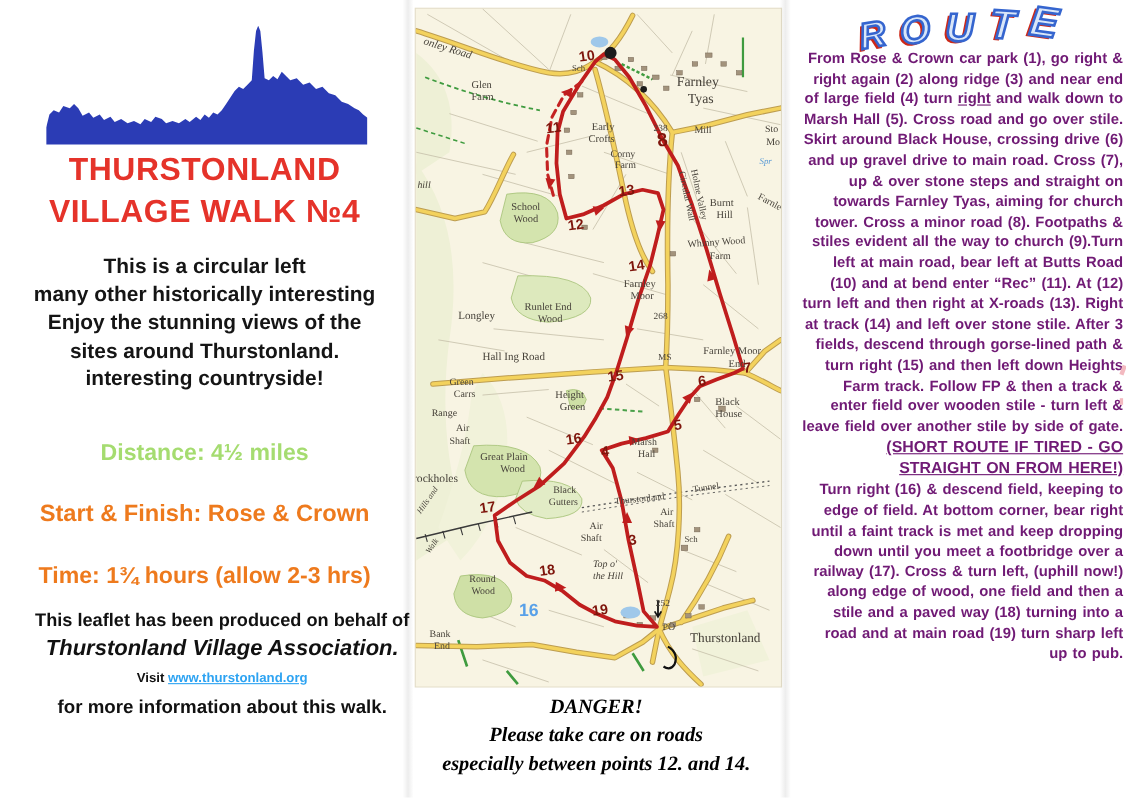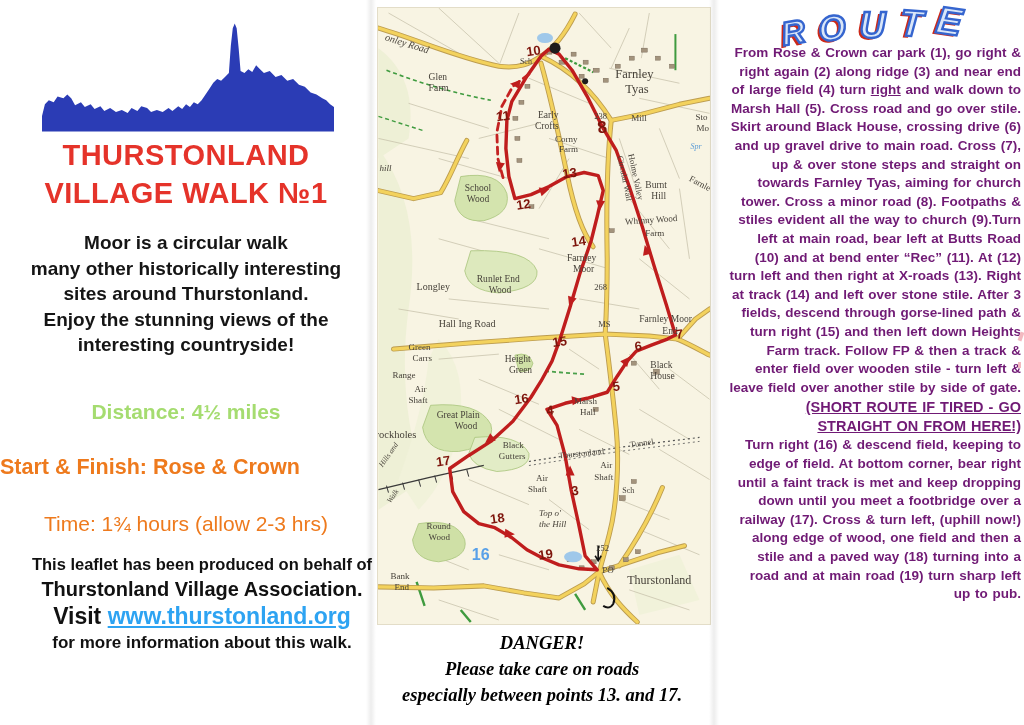--- a/index.html
+++ b/index.html
@@ -13,28 +13,28 @@
   .crease{position:absolute;top:0;height:725px;width:10px;pointer-events:none;
           background:linear-gradient(90deg,rgba(0,0,0,0) 0%,rgba(0,0,0,0.07) 50%,rgba(0,0,0,0) 100%);}
   
   #skyline{position:absolute;left:42px;top:16px;width:292px;height:118px;}
   #title{position:absolute;left:0;top:136px;width:372px;text-align:center;
          color:#e5332a;font-weight:bold;font-size:29px;line-height:38px;letter-spacing:0.5px;}
   #desc{position:absolute;left:8px;top:230px;width:356px;text-align:center;
         color:#151515;font-weight:bold;font-size:19px;line-height:25.5px;}
   #distance{position:absolute;left:0;top:400px;width:372px;text-align:center;
             color:#a5dc70;font-weight:bold;font-size:21px;}
-  #startfinish{position:absolute;left:0;top:455px;width:372px;
+  #startfinish{position:absolute;left:0;top:455px;width:372px;text-align:center;
                color:#ee7a1d;font-weight:bold;font-size:21.5px;}
   #time{position:absolute;left:0;top:512px;width:372px;text-align:center;
-        color:#ee7a1d;font-weight:normal;font-size:21px;}
+        color:#ee7a1d;font-weight:bold;font-size:21px;}
   #footer{position:absolute;left:16px;top:552px;width:372px;text-align:center;color:#111;font-weight:bold;}
   #footer .f1{font-size:16.5px;line-height:24px;}
-  #footer .f2{font-size:20px;line-height:27px;}
-  #footer .f3{font-size:23px;line-height:27px;}
+  #footer .f2{font-size:20px;line-height:27px;font-style:italic;}
+  #footer .f3{font-size:12px;line-height:27px;}
   #footer .f4{font-size:17px;line-height:25px;}
   #footer a{color:#2da3f2;text-decoration:underline;}
   
   #mapsvg{position:absolute;left:6px;top:8px;width:332px;height:616px;background:#f8f4e3;
           box-shadow:0 0 0 1px #e3ddc8;}
   #danger{position:absolute;left:0;top:630px;width:340px;text-align:center;color:#000;
           font-family:"Liberation Serif",serif;font-weight:bold;font-size:18.5px;line-height:26px;font-style:italic;}
   
   #route-heading{position:absolute;left:0;top:2px;width:306px;text-align:center;white-space:nowrap;}
   #route-heading span{display:inline-block;font-weight:bold;font-style:italic;
@@ -53,27 +53,27 @@
   <svg id="skyline" viewBox="0 0 300 120" aria-hidden="true">
     <path fill="#2b3cb5" d="M0,102 L3,90 L7,86 L12,88 L16,82 L22,84 L26,80 L30,84 L34,91 L40,88 L44,93
       L50,90 L54,95 L60,92 L64,97 L70,94 L76,98 L82,96 L88,99 L92,94 L98,97 L102,92 L108,94 L112,98
       L118,96 L124,98 L130,94 L134,97 L140,92 L144,95 L148,90 L152,93 L156,88 L160,90 L164,86 L168,80
       L172,74 L176,68 L180,64 L184,66 L188,62 L192,58 L194,30 L196,12 L198,7 L200,12 L202,32 L204,56
       L208,58 L212,54 L216,57 L220,50 L224,54 L228,58 L234,56 L240,62 L246,60 L252,66 L258,64 L264,70
       L270,72 L276,78 L282,80 L288,84 L292,86 L296,90 L300,93 L300,118 L0,118 Z"></path>
   </svg>
   <div id="title">
     <div>THURSTONLAND</div>
-    <div>VILLAGE WALK №1</div>
+    <div>VILLAGE WALK №4</div>
   </div>
   <div id="desc">
-    <div>Moor is a circular walk</div>
+    <div>This is a circular left</div>
     <div>many other historically interesting</div>
+    <div>Enjoy the stunning views of the</div>
     <div>sites around Thurstonland.</div>
-    <div>Enjoy the stunning views of the</div>
     <div>interesting countryside!</div>
   </div>
   <div id="distance">Distance: 4½ miles</div>
   <div id="startfinish">Start &amp; Finish: Rose &amp; Crown</div>
   <div id="time">Time: 1¾ hours (allow 2-3 hrs)</div>
   <div id="footer">
     <div class="f1">This leaflet has been produced on behalf of</div>
     <div class="f2">Thurstonland Village Association.</div>
     <div class="f3"><span>Visit </span><a href="#">www.thurstonland.org</a></div>
     <div class="f4">for more information about this walk.</div>
@@ -322,21 +322,21 @@
         <text x="174" y="338" font-size="13" fill="#7e150c" font-family="&quot;Liberation Sans&quot;,sans-serif" font-weight="bold" transform="rotate(-8 174 338)">15</text>
         <text x="136" y="395" font-size="13" fill="#7e150c" font-family="&quot;Liberation Sans&quot;,sans-serif" font-weight="bold" transform="rotate(-8 136 395)">16</text>
         <text x="58" y="457" font-size="13" fill="#7e150c" font-family="&quot;Liberation Sans&quot;,sans-serif" font-weight="bold" transform="rotate(-8 58 457)">17</text>
         <text x="112" y="514" font-size="13" fill="#7e150c" font-family="&quot;Liberation Sans&quot;,sans-serif" font-weight="bold" transform="rotate(-8 112 514)">18</text>
         <text x="160" y="550" font-size="13" fill="#7e150c" font-family="&quot;Liberation Sans&quot;,sans-serif" font-weight="bold" transform="rotate(-8 160 550)">19</text>
       </g>
   </svg>
   <div id="danger">
     <div>DANGER!</div>
     <div>Please take care on  roads</div>
-    <div>especially between points 13. and 17.</div>
+    <div>especially between points 12. and 14.</div>
   </div>
 </div>
 
 <div class="panel" id="panel-right">
   <div id="route-heading"><span style="font-size: 33px; transform: rotate(-10deg) translateY(8px);">R</span><span style="font-size: 35px; transform: rotate(-5deg) translateY(4px);">O</span><span style="font-size: 36px; transform: rotate(0deg) translateY(2px);">U</span><span style="font-size: 37px; transform: rotate(4deg) translateY(0px);">T</span><span style="font-size: 38px; transform: rotate(8deg) translateY(-2px);">E</span></div>
   <div id="route-body"><span>From Rose &amp; Crown car park (1), go right &amp; right again (2) along ridge (3) and near end of large field (4) turn </span><span class="u">right</span><span> and walk down to Marsh Hall (5). Cross road and go over stile. Skirt around Black House, crossing drive (6) and up gravel drive to main road. Cross (7), up &amp; over stone steps and straight on towards Farnley Tyas, aiming for church tower. Cross a minor road (8). Footpaths &amp; stiles evident all the way to church (9).Turn left at main road, bear left at Butts Road (10) and at bend enter “Rec” (11). At (12) turn left and then right at X-roads (13). Right at track (14) and left over stone stile. After 3 fields, descend through gorse-lined path &amp; turn right (15) and then left down Heights Farm track. Follow FP &amp; then a track &amp; enter field over wooden stile - turn left &amp; leave field over another stile by side of gate.</span><span class="u blk">(SHORT ROUTE IF TIRED - GO STRAIGHT ON FROM HERE!)</span><span>Turn right (16) &amp; descend field, keeping to edge of field. At bottom corner, bear right until a faint track is met and keep dropping down until you meet a footbridge over a railway (17). Cross &amp; turn left, (uphill now!) along edge of wood, one field and then a stile and a paved way (18) turning into a road and at main road (19) turn sharp left up to pub.</span></div>
 </div>
 
 <div class="crease" style="left:366px"></div>
 <div class="crease" style="left:709px"></div>

